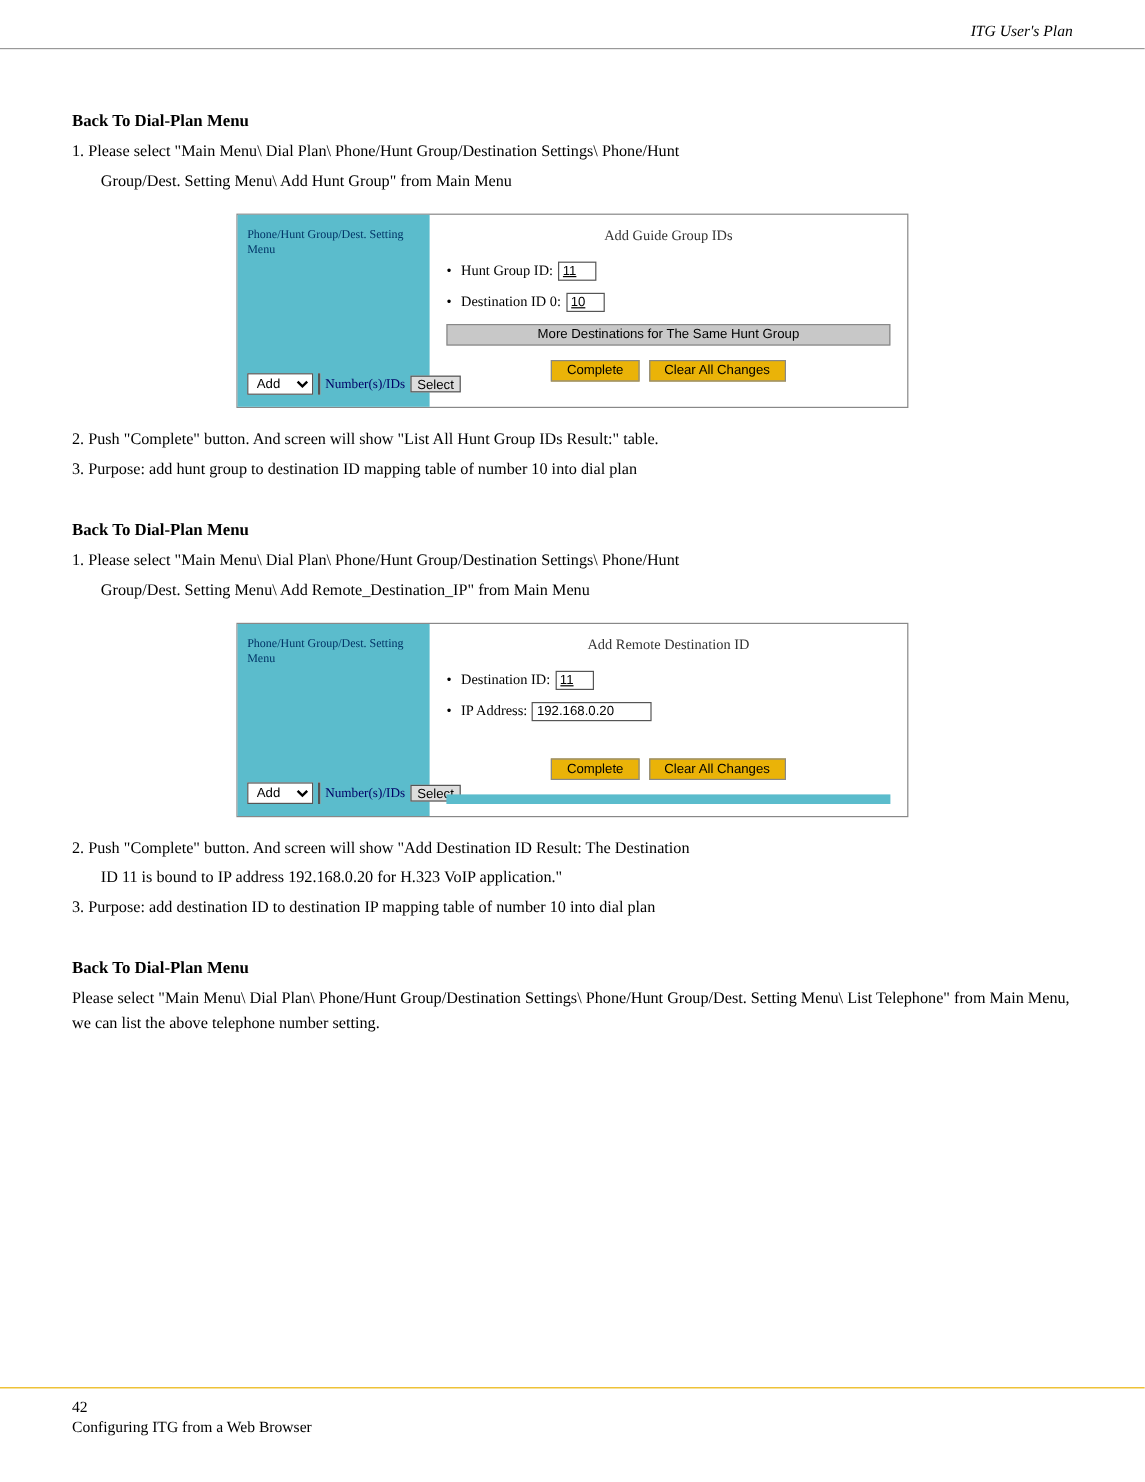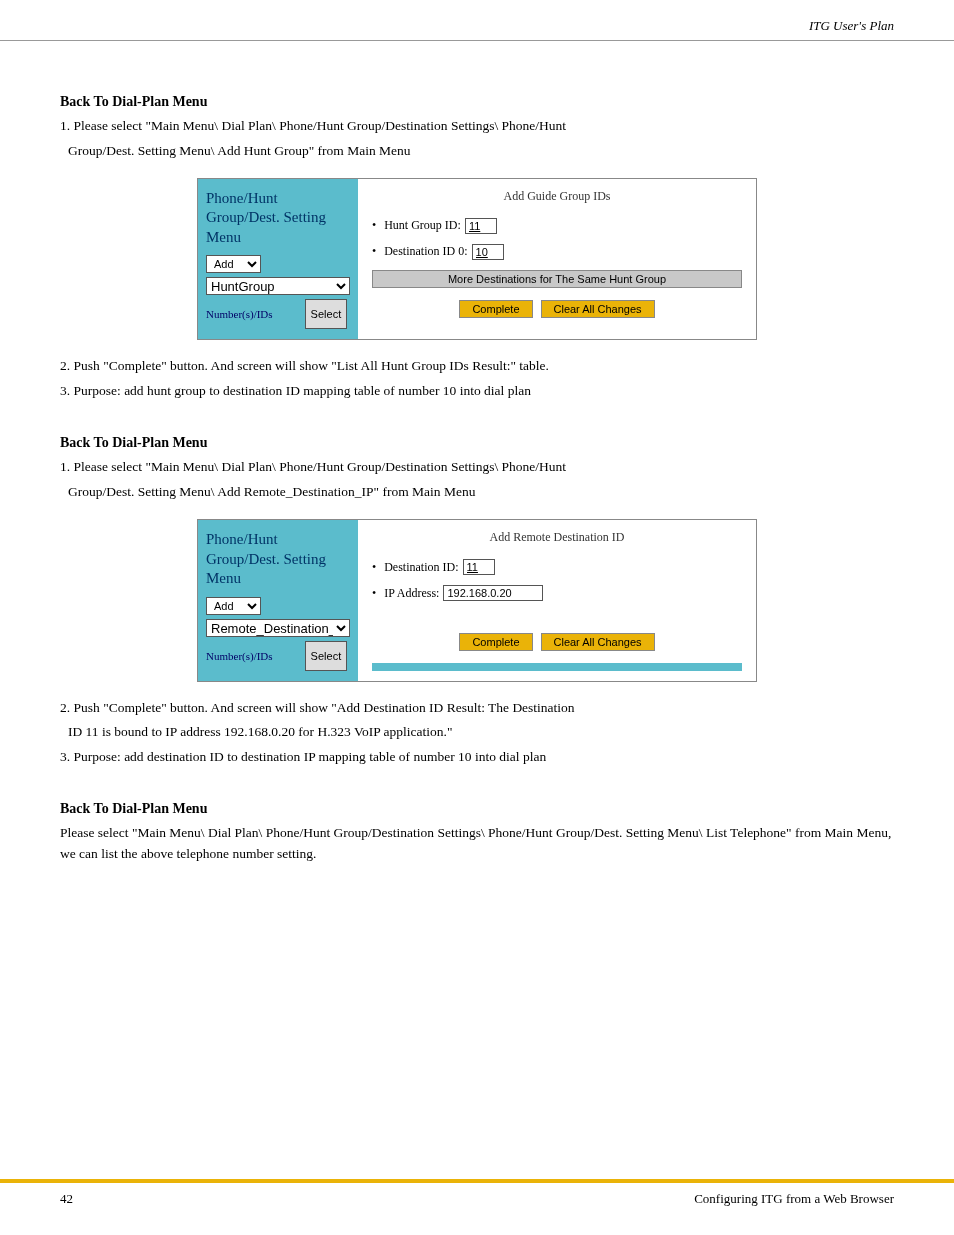--- a/index.html
+++ b/index.html
@@ -47,21 +47,21 @@
 
     
     .para {
       font-size: 13.5px;
       line-height: 1.55;
       margin-bottom: 4px;
     }
     .para-indent {
       font-size: 13.5px;
       line-height: 1.55;
-      margin-left: 8px;
+      margin-left: 24px;
       margin-bottom: 4px;
     }
 
     
     .screenshot-box {
       border: 1px solid #888;
       display: flex;
       margin: 16px auto;
       width: 560px;
       background: #fff;
@@ -72,29 +72,29 @@
       background: #5bbccc;
       width: 160px;
       min-height: 160px;
       padding: 10px 8px;
       display: flex;
       flex-direction: column;
       justify-content: space-between;
       flex-shrink: 0;
     }
     .left-panel-title {
-      font-size: 15px;
+      font-size: 10px;
       color: #003366;
       line-height: 1.3;
       margin-bottom: 8px;
       font-family: Liberation Serif, serif;
     }
     .left-panel-controls {
       display: flex;
-      flex-direction: column;
+      flex-direction: row;
       gap: 4px;
     }
     .left-panel-row {
       display: flex;
       align-items: center;
       gap: 4px;
     }
     .mini-input {
       border: 1px solid #555;
       background: #fff;
@@ -107,23 +107,22 @@
       background: #fff;
       font-size: 13px;
       height: 18px;
       width: 100%;
     }
     .mini-button {
       border: 1px solid #555;
       background: #ddd;
       font-size: 11px;
       padding: 1px 5px;
-      height: 30px;
+      height: 14px;
       cursor: pointer;
-      margin-left: 28px;
     }
     .left-label {
       font-size: 11px;
       color: #000066;
     }
 
     
     .right-panel {
       flex: 1;
       padding: 10px 14px;
@@ -188,28 +187,29 @@
     }
     .right-panel-bottom-bar {
       background: #5bbccc;
       height: 8px;
       margin-top: 4px;
     }
 
     
     .page-footer {
       position: absolute;
-      bottom: 20px;
+      bottom: 30px;
       left: 0;
       right: 0;
       padding: 8px 60px;
-      border-top: 4px solid #eab308;
+      border-top: 1px solid #eab308;
       display: flex;
       justify-content: space-between;
       font-size: 13px;
+      flex-direction: column;
     }
     .footer-page {
       font-size: 13px;
     }
     .footer-chapter {
       font-size: 13px;
     }
   </style>
 </head>
 <body>

